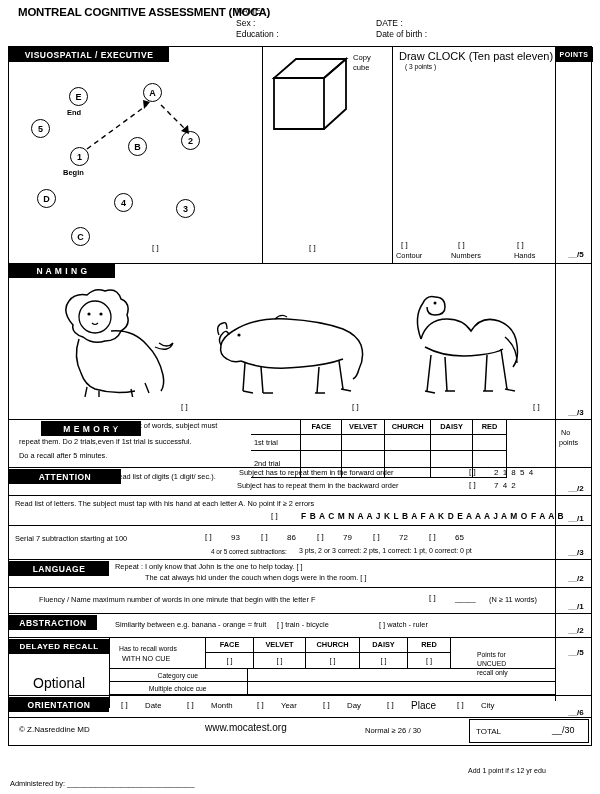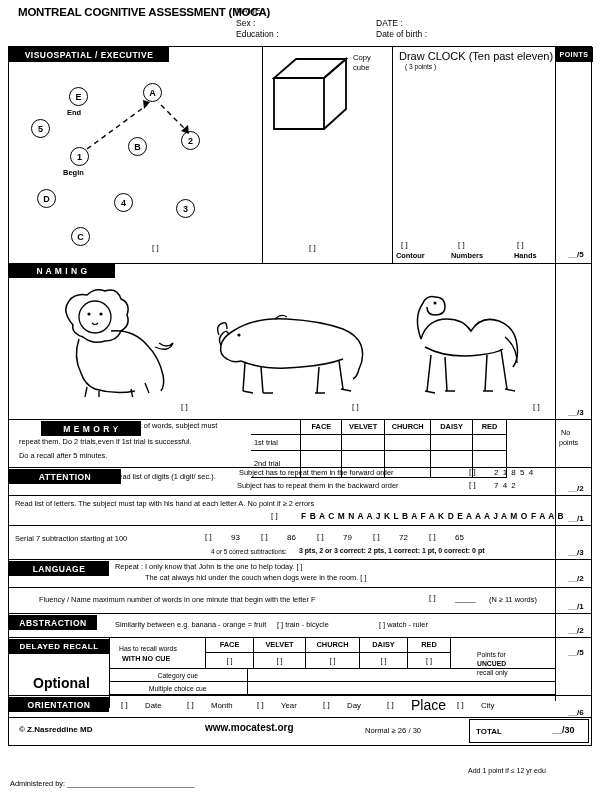--- a/index.html
+++ b/index.html
@@ -28,21 +28,21 @@
   .band {
     position:absolute; left:0; background:#000; color:#fff;
     font-weight:bold; display:flex; align-items:center; justify-content:center;
   }
   .band.small { font-size:8.5px; letter-spacing:0.5px; }
 
   .hline { position:absolute; left:0; right:0; height:1.4px; background:#000; }
   .vline { position:absolute; top:0; bottom:0; width:1.4px; background:#000; }
 
   .txt { position:absolute; font-size:7.4px; line-height:9.4px; }
-  .txt.b { font-weight:bold; }
+  .txt.b { font-weight:normal; }
   .brk { font-size:8px; }
 
   
   .pcell {
     position:absolute; right:0; width:30px;
     display:flex; align-items:flex-end; justify-content:center;
     font-size:8px; font-weight:bold;
   }
 
   .circ {
@@ -325,21 +325,21 @@
 
     <div class="txt brk" style="left:112px; top:653px;">[   ]</div>
     <div class="txt" style="left:136px; top:654px; font-size:7.8px;">Date</div>
     <div class="txt brk" style="left:178px; top:653px;">[   ]</div>
     <div class="txt" style="left:202px; top:654px; font-size:7.8px;">Month</div>
     <div class="txt brk" style="left:248px; top:653px;">[   ]</div>
     <div class="txt" style="left:272px; top:654px; font-size:7.8px;">Year</div>
     <div class="txt brk" style="left:314px; top:653px;">[   ]</div>
     <div class="txt" style="left:338px; top:654px; font-size:7.8px;">Day</div>
     <div class="txt brk" style="left:378px; top:653px;">[   ]</div>
-    <div class="txt" style="left:402px; top:654px; font-size:14px;">Place</div>
+    <div class="txt" style="left:402px; top:654px; font-size:10px;">Place</div>
     <div class="txt brk" style="left:448px; top:653px;">[   ]</div>
     <div class="txt" style="left:472px; top:654px; font-size:7.8px;">City</div>
     <div class="pcell" style="top:652px; height:18px;">__/6</div>
 
     <div class="hline" style="top:670px;"></div>
     <div class="txt b" style="left:10px; top:678px; font-size:8px;">© Z.Nasreddine MD</div>
     <div class="txt b" style="left:196px; top:676px; font-size:10px;">www.mocatest.org</div>
     <div class="txt" style="left:356px; top:679px; font-size:7.6px;">Normal  ≥ 26 / 30</div>
 
     <div style="position:absolute; left:460px; top:672px; width:120px; height:24px; border:1.4px solid #000;padding-left:23px;">

